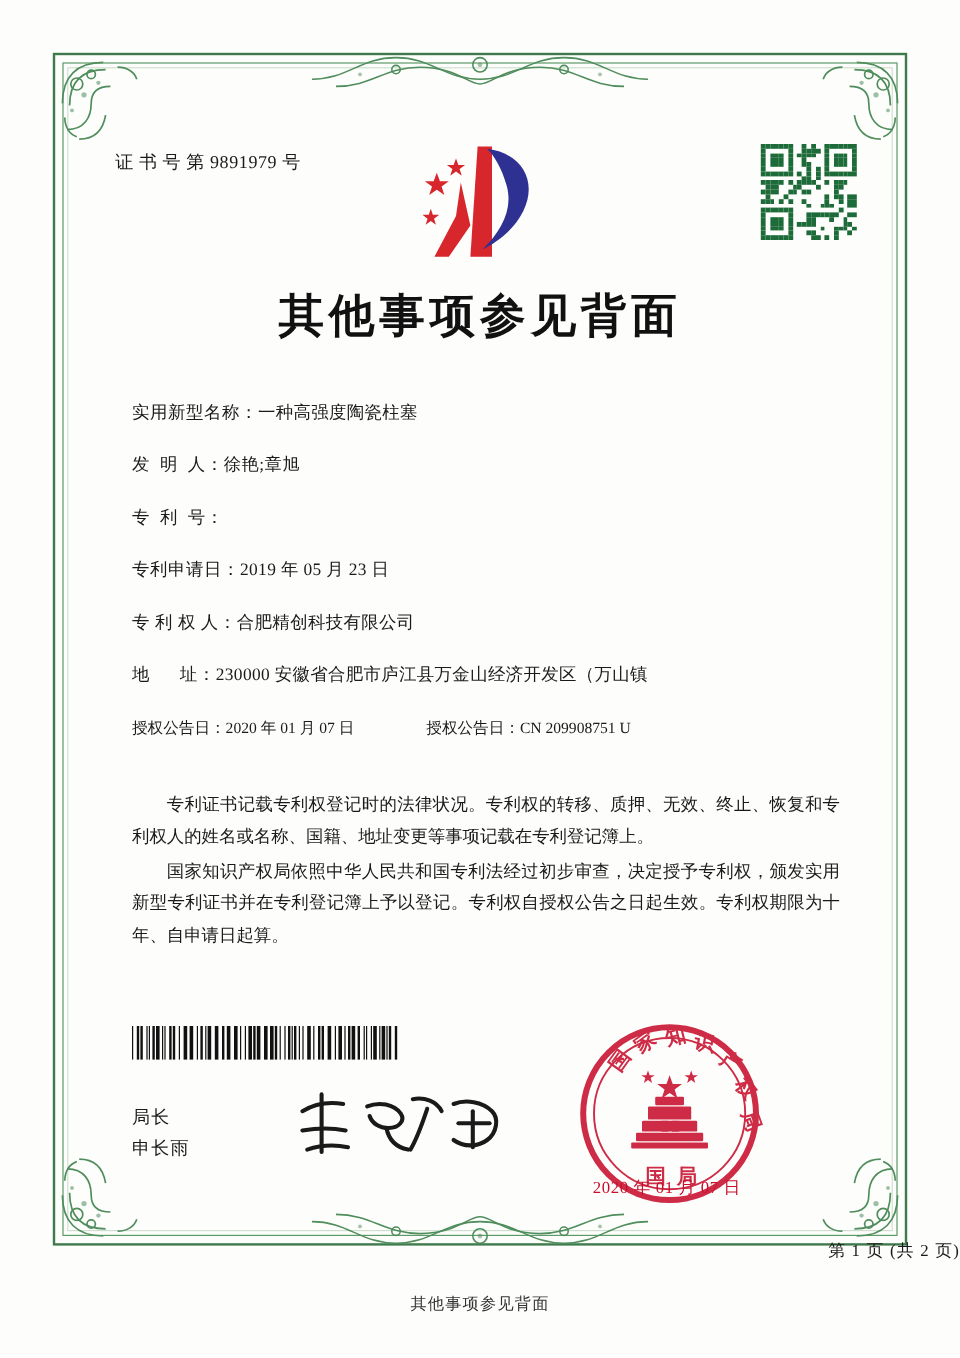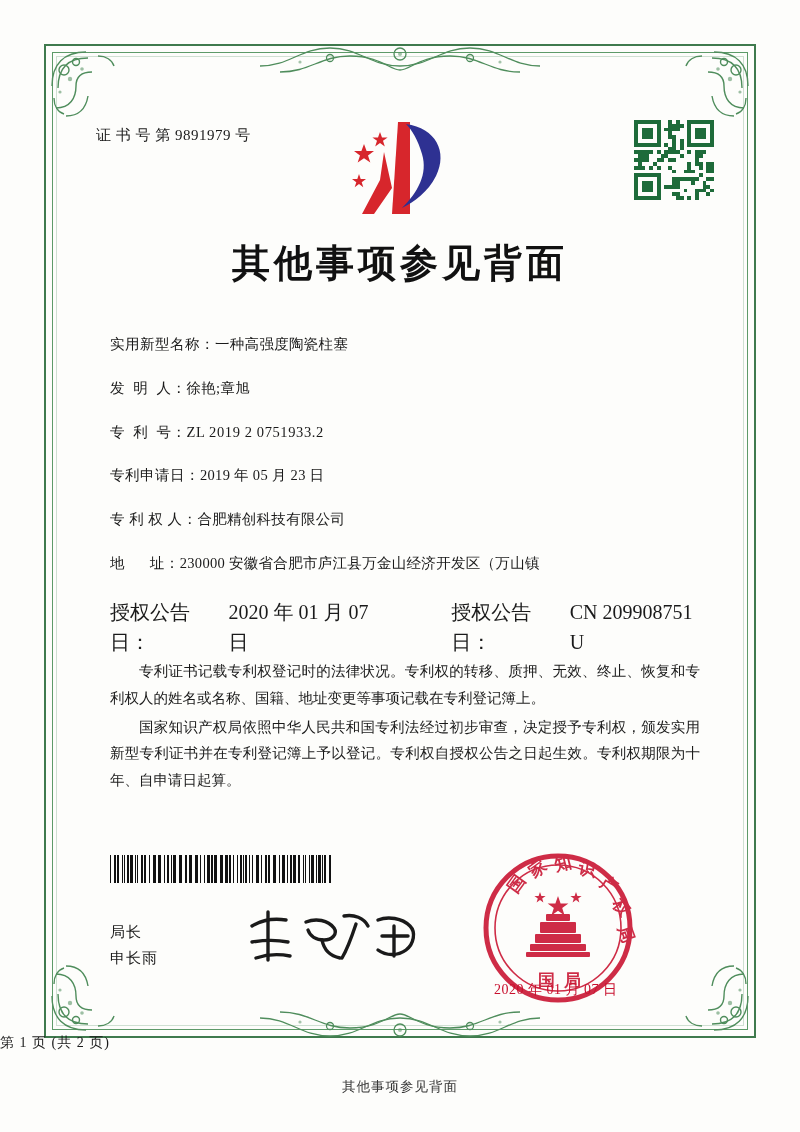--- a/index.html
+++ b/index.html
@@ -144,21 +144,21 @@
   }
   .f-value.mono {
     font-family: "Liberation Serif", serif;
     letter-spacing: 0.6px;
   }
   .f-value .line2 { display: block; margin-left: 0; }
 
   .row-inline {
     display: flex;
     margin-bottom: 36px;
-    font-size: 20px;
+    font-size: 13px;
   }
   .row-inline .pair { display: flex; }
   .row-inline .pair.second { margin-left: 60px; }
 
   
   .paras {
     position: absolute;
     left: 110px; top: 658px;
     width: 590px;
     font-size: 14.5px;
@@ -211,21 +211,21 @@
     color: #c8102e;
     letter-spacing: 0.5px;
     font-family: "Liberation Serif", serif;
   }
 
   
   .page-num {
     position: absolute;
     left: 0; top: 1034px;
     width: 800px;
-    text-align: left;
+    text-align: right;
     font-size: 14px;
     letter-spacing: 1px;
   }
   .footnote {
     position: absolute;
     left: 0; top: 1078px;
     width: 800px;
     text-align: center;
     font-size: 13.5px;
     letter-spacing: 1px;
@@ -821,21 +821,20 @@
       <span class="f-value">一种高强度陶瓷柱塞</span>
     </div>
 
     <div class="field-row">
       <span class="f-label">发  明  人：</span>
       <span class="f-value">徐艳;章旭</span>
     </div>
 
     <div class="field-row">
       <span class="f-label">专  利  号：</span>
-      <span class="f-value mono">ZL 2019 2 0751933.2</span>
     </div>
 
     <div class="field-row">
       <span class="f-label">专利申请日：</span>
       <span class="f-value">2019 年 05 月 23 日</span>
     </div>
 
     <div class="field-row">
       <span class="f-label">专 利 权 人：</span>
       <span class="f-value">合肥精创科技有限公司</span>

